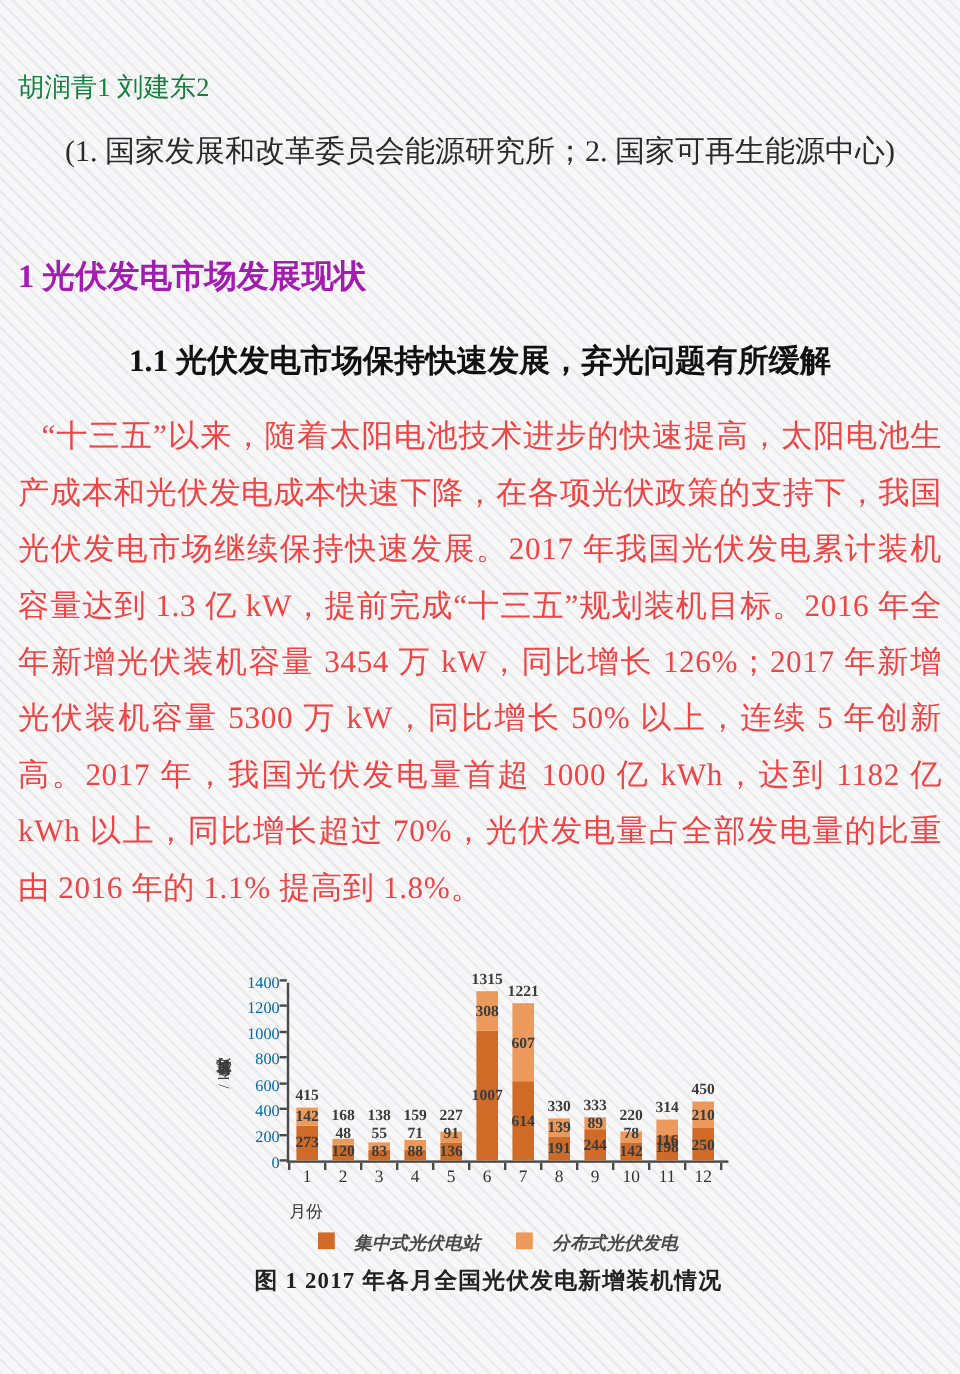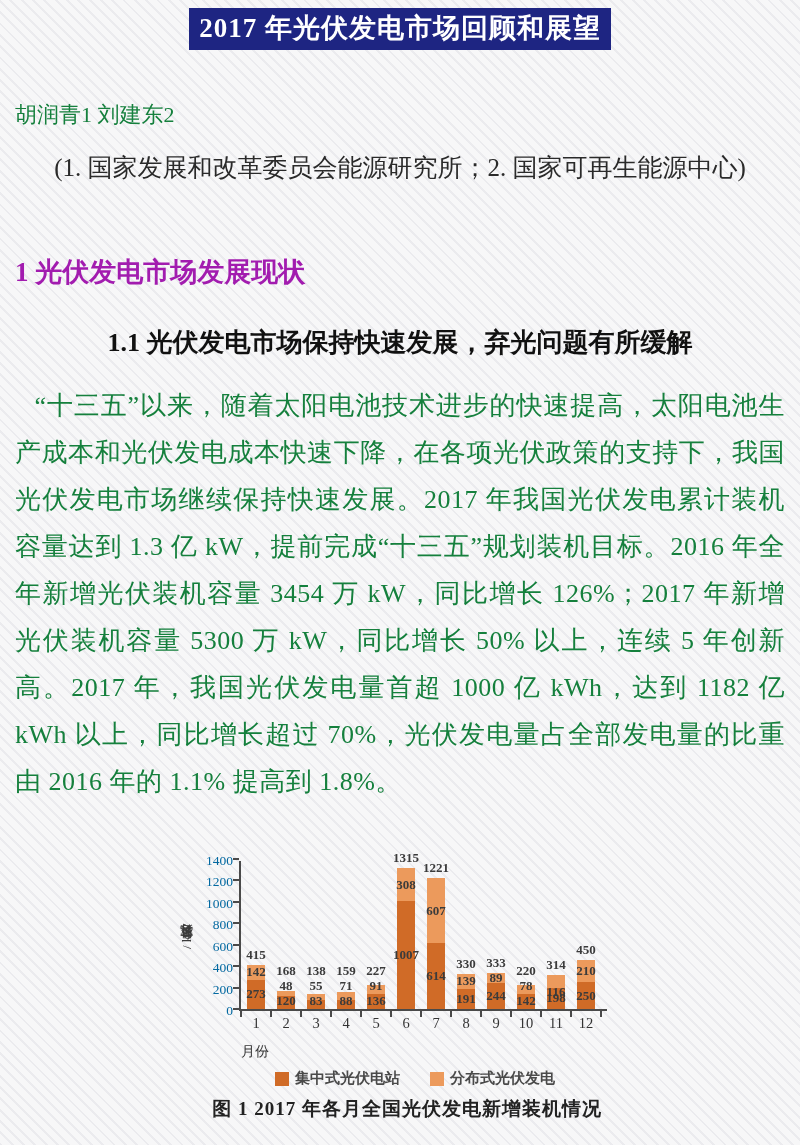--- a/index.html
+++ b/index.html
@@ -34,21 +34,21 @@
     font-size:27px; font-weight:bold; margin-top:70px; color:#a21caf;
   }
   .h2 {
     font-size:26px; font-weight:bold; margin-top:35px; text-align:center; color:#111;
   }
   .body-par {
     margin-top:22px;
     font-size:26px; line-height:47px;
     text-align:justify;
     text-indent:0.75em;
-    color:#15803d;
+    color:#ef4444;
     letter-spacing:0.5px;
   }
 
   
   .figure { width:446px; margin:56px auto 0 auto; }
   .chart-row { display:flex; align-items:stretch; }
   .y-axis-label {
     writing-mode:vertical-rl; transform:rotate(180deg);
     font-size:13px; color:#3a3a3a;
     display:flex; align-items:center; justify-content:center;
@@ -77,36 +77,33 @@
     position:absolute; width:30px; text-align:center;
     font-size:14.5px; color:#333; top:4px; line-height:16px;
   }
   .x-axis-title {
     margin-left:64px; width:368px; text-align:left;
     font-size:14px; color:#333; margin-top:12px;
   }
   .legend {
     display:flex; justify-content:center; gap:30px; margin-top:8px; margin-left:30px;
   }
-  .legend-item { display:flex; align-items:center; gap:6px; }
+  .legend-item { display:flex; gap:16px;font-style:italic; }
   .legend-swatch { width:14px; height:14px; }
   .legend-label { font-size:15px; font-weight:bold; color:#4a4a4a; }
   .fig-caption {
     text-align:center; font-size:19px; font-weight:bold;
     margin-top:8px; margin-left:14px; color:#222; letter-spacing:1px;
   }
 </style>
 </head>
 <body>
 
 <div class="page">
 
-  <div class="title-wrap">
-    <span class="title-banner">2017 年光伏发电市场回顾和展望</span>
-  </div>
 
   <div class="authors">胡润青1 刘建东2</div>
 
   <div class="affiliation">(1. 国家发展和改革委员会能源研究所；2. 国家可再生能源中心)</div>
 
   <div class="h1">1 光伏发电市场发展现状</div>
 
   <div class="h2">1.1 光伏发电市场保持快速发展，弃光问题有所缓解</div>
 
   <div class="body-par">“十三五”以来，随着太阳电池技术进步的快速提高，太阳电池生产成本和光伏发电成本快速下降，在各项光伏政策的支持下，我国光伏发电市场继续保持快速发展。2017 年我国光伏发电累计装机容量达到 1.3 亿 kW，提前完成“十三五”规划装机目标。2016 年全年新增光伏装机容量 3454 万 kW，同比增长 126%；2017 年新增光伏装机容量 5300 万 kW，同比增长 50% 以上，连续 5 年创新高。2017 年，我国光伏发电量首超 1000 亿 kWh，达到 1182 亿 kWh 以上，同比增长超过 70%，光伏发电量占全部发电量的比重由 2016 年的 1.1% 提高到 1.8%。</div>

